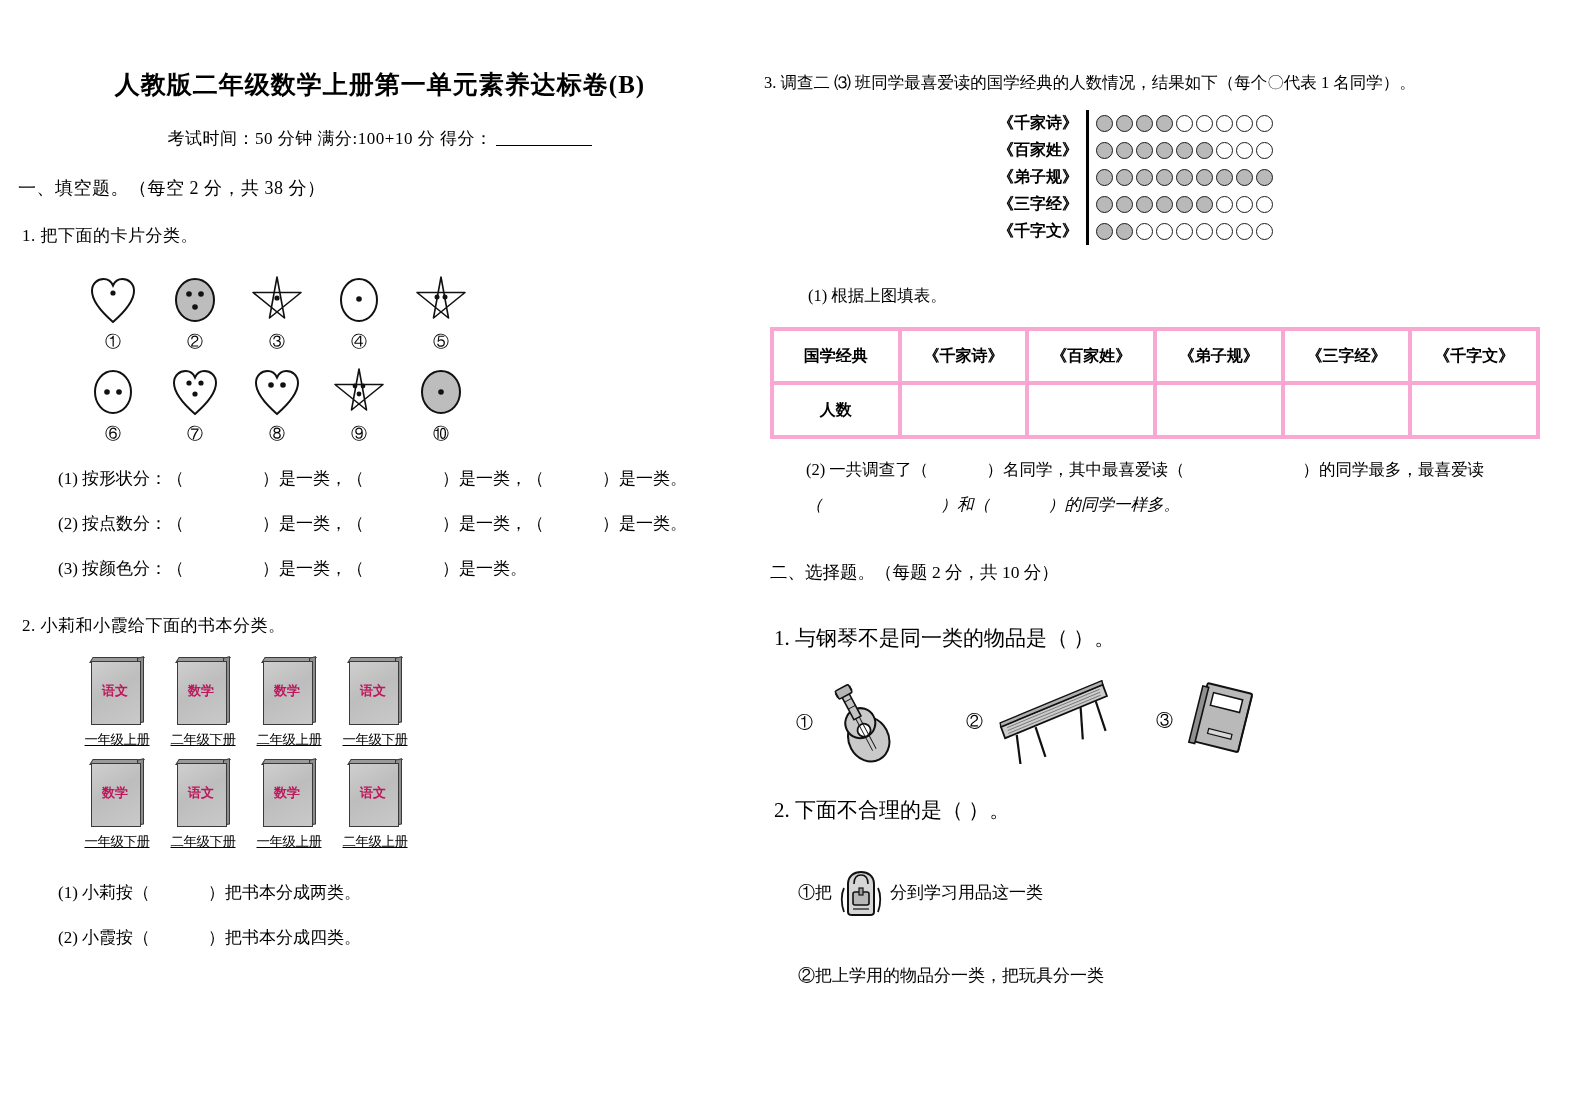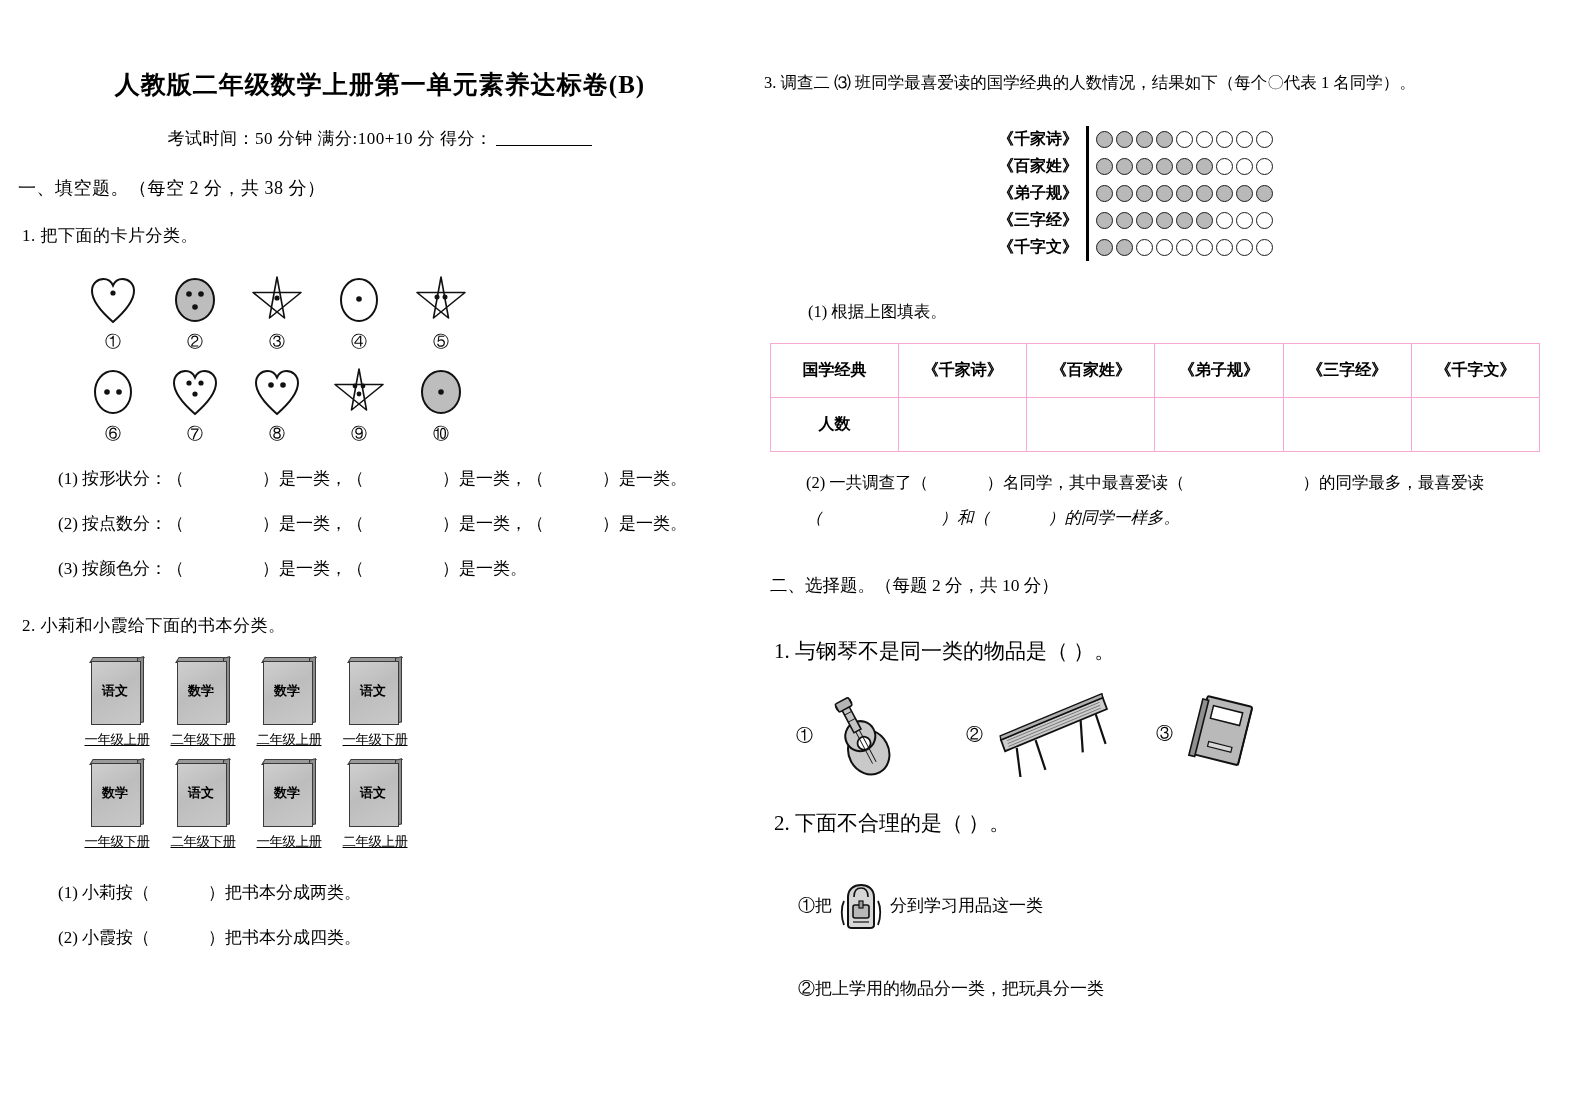--- a/index.html
+++ b/index.html
@@ -71,26 +71,26 @@
   }
   .book-top {
     position:absolute; left:2px; top:0px; width:52px; height:6px;
     background:#9a9a9a; border:1.1px solid #3a3a3a;
     transform: skewX(-32deg);
   }
   .book-subject {
     position:absolute; left:0; top:0; width:52px; height:68px;
     display:flex; align-items:center; justify-content:center;
     font-size:13px; font-weight:700; font-family:"Liberation Serif",serif;
-    color:#000000;
+    color:#be185d;
   }
   .book-caption { font-size:13.5px; margin-top:4px; letter-spacing:-0.5px;text-decoration:underline; }
 
   
-  .r-q { font-size:16.5px; margin:72px 0 16px 4px; letter-spacing:0px; }
+  .r-q { font-size:16.5px; margin:72px 0 0 4px; letter-spacing:0px; }
 
   .picto {
     margin:16px 0 0 230px; display:inline-block;
   }
   .picto-row { display:flex; align-items:center; height:27px; }
   .picto-label {
     width:96px; text-align:right; font-size:16px; font-weight:700;
     font-family:"Liberation Serif",serif; padding-right:8px;
   }
   .picto-bar { width:2.5px; background:#000; height:27px; }
@@ -100,21 +100,21 @@
     border:1.7px solid #1c1c1c; background:#ffffff;
   }
   .dot-o.filled { background:#b9b9b9; }
 
   .tbl-intro { margin:40px 0 0 48px; font-size:16.5px; }
   table.survey {
     border-collapse:collapse; margin:20px 0 0 10px; width:770px;
     table-layout:fixed;
   }
   table.survey td {
-    border:1px solid #f9a8d4; height:54px; text-align:center;
+    border:4px solid #f9a8d4; height:54px; text-align:center;
     font-size:16px; font-weight:700; font-family:"Liberation Serif",serif;
   }
   table.survey td.hdr-first { font-weight:700; }
 
   .q2-line { margin:10px 0 0 46px; font-size:16.5px; line-height:2.6; }
   .q2-line2 { margin:2px 0 0 46px; font-size:16.5px;font-style:italic; }
 
   .sec2-head { margin:44px 0 0 10px; font-size:17.5px; }
   .r-q2 { margin:40px 0 0 14px; font-size:21px; }
 

